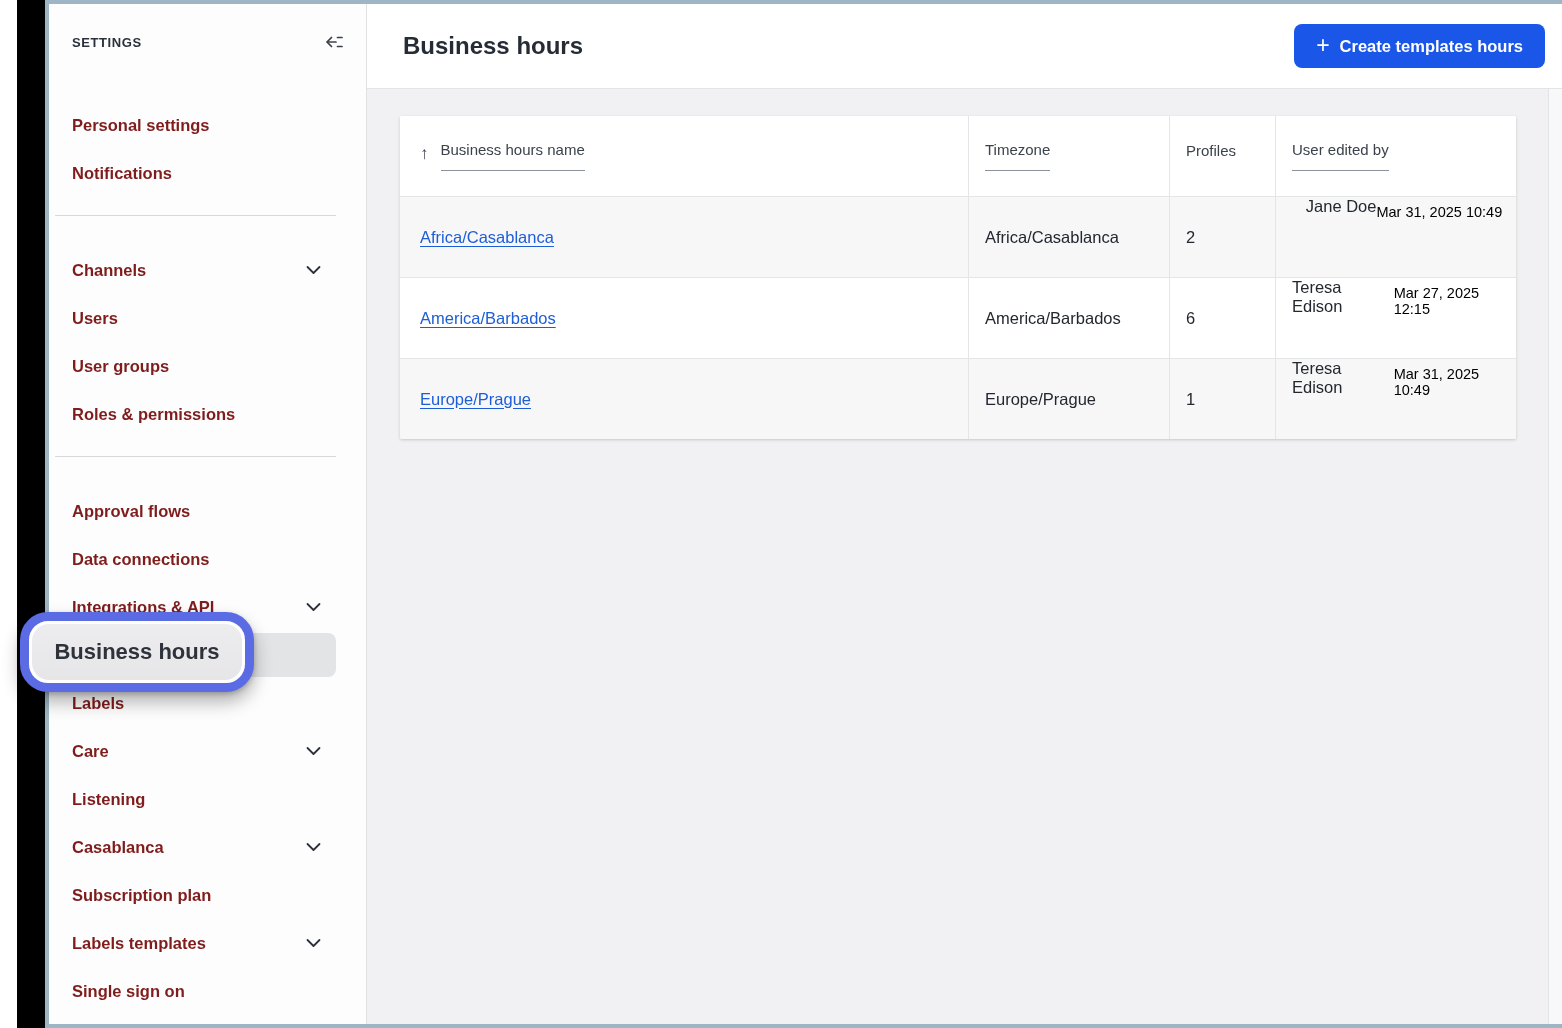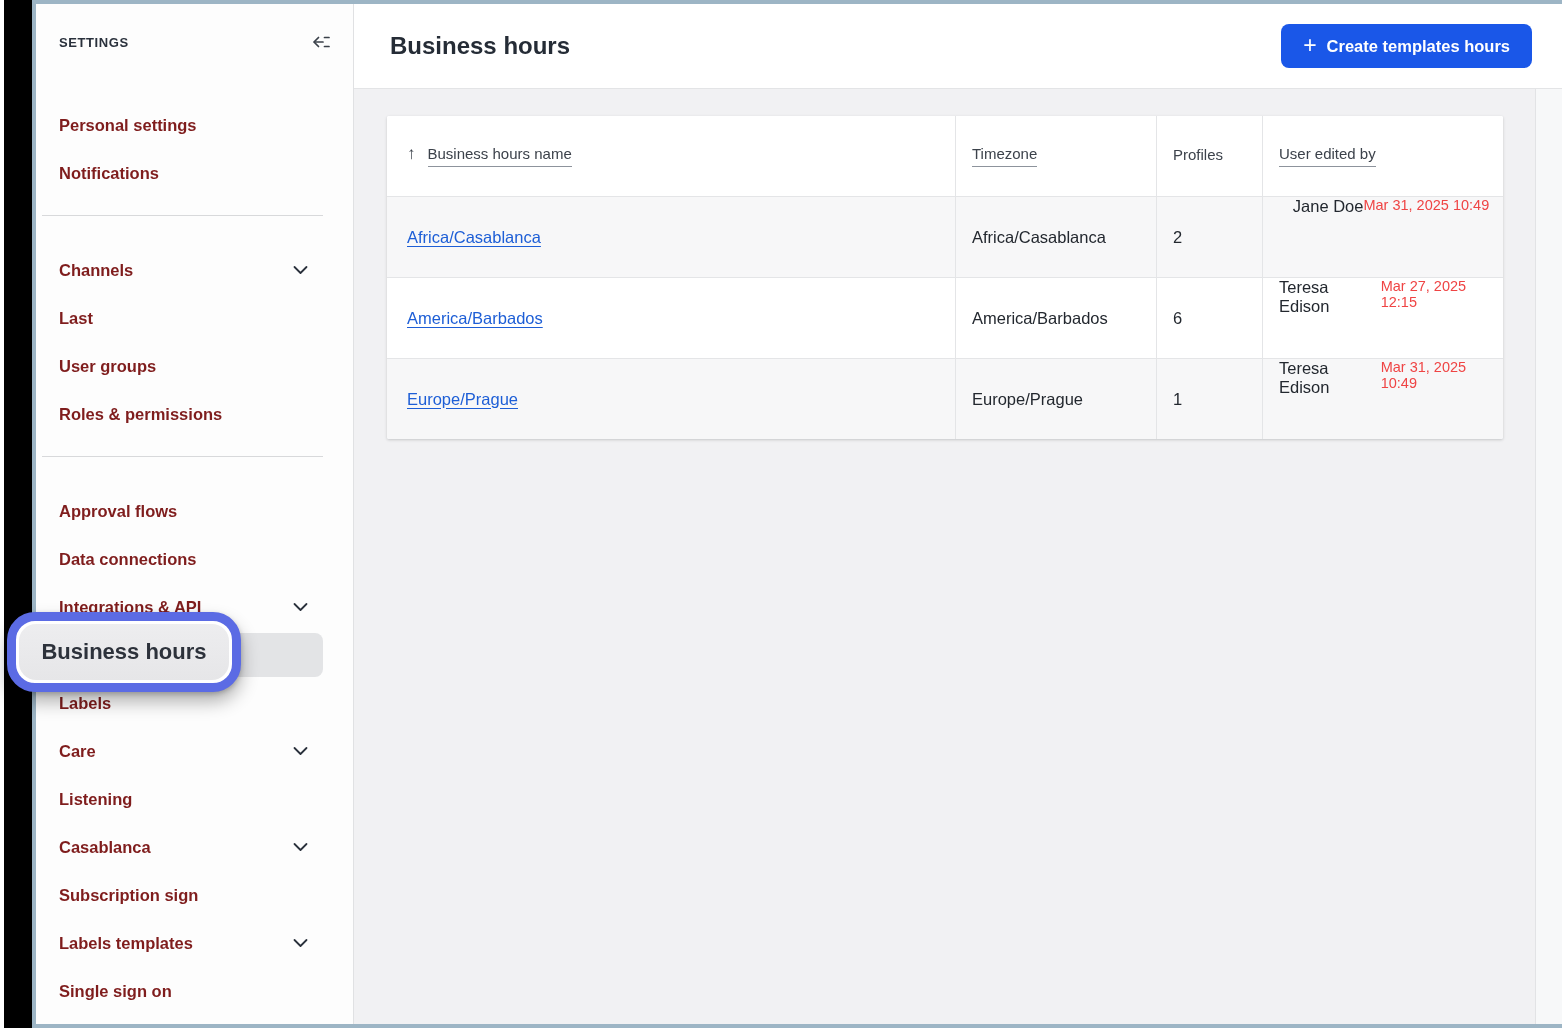--- a/index.html
+++ b/index.html
@@ -4,21 +4,21 @@
 <style>
   * { box-sizing: border-box; margin: 0; padding: 0; }
   html,body { width: 1562px; height: 1028px; }
   body {
     font-family: "Liberation Sans", sans-serif;
     background: #ffffff;
     position: relative;
     overflow: hidden;
   }
   .canvas {
-    position: absolute; left: 4px; top: 0;
+    position: absolute; left: 17px; top: 0;
     width: 1254px; height: 1028px;
     background: #000000;
   }
   
   .frame {
     position: absolute; left: 28px; top: 0;
     width: 1534px; height: 1028px;
     border: 4px solid #9db5c5;
     background: #ffffff;
     display: flex;
@@ -131,29 +131,29 @@
   .t-cell {
     display: flex; align-items: center;
     padding-left: 16px;
     border-right: 1px solid #e4e5e7;
     min-width: 0;
   }
   .t-cell:last-child { border-right: none; }
   .t-cell.first { padding-left: 20px; }
   .head-label {
     font-size: 15px; color: #3c424b; font-weight: 400;
-    padding-bottom: 4px;
+    padding-bottom: 12px;
   }
   .head-label.underlined { border-bottom: 1px solid #8d939c; }
   .sort-arrow { font-size: 17px; color: #3c424b; margin-right: 12px; margin-top: -4px; }
   .cell-link { font-size: 16.5px; color: #1d5ed6; text-decoration: underline; text-underline-offset: 3px; cursor: pointer; }
   .cell-text { font-size: 16.5px; color: #23282f; }
   .edited-cell { flex-direction: row; align-items: flex-start; justify-content: center; }
   .edited-name { font-size: 16.5px; color: #23282f; }
-  .edited-date { font-size: 14.5px; color: #ef4444; }
+  .edited-date { font-size: 14.5px; color: #000000; margin-top: 7px; }
   svg { display: block; }
 </style>
 </head>
 <body>
 
 <div class="canvas">
   <div class="frame">
 
     <aside class="sidebar">
       <div class="sidebar-header">
@@ -179,21 +179,21 @@
           <div class="nav-divider"></div>
           <div class="nav-item">
             <span class="nav-label">Channels</span>
             <span class="chev">
               <svg width="17" height="17" viewBox="0 0 17 17">
                 <polyline points="2.5,5.5 8.5,11.5 14.5,5.5" fill="none" stroke="#2a313c" stroke-width="1.8" stroke-linecap="round" stroke-linejoin="round"></polyline>
               </svg>
             </span>
           </div>
           <div class="nav-item">
-            <span class="nav-label">Last</span>
+            <span class="nav-label">Users</span>
           </div>
           <div class="nav-item">
             <span class="nav-label">User groups</span>
           </div>
           <div class="nav-item">
             <span class="nav-label">Roles &amp; permissions</span>
           </div>
           <div class="nav-divider"></div>
           <div class="nav-item">
             <span class="nav-label">Approval flows</span>
@@ -228,21 +228,21 @@
           </div>
           <div class="nav-item">
             <span class="nav-label">Casablanca</span>
             <span class="chev">
               <svg width="17" height="17" viewBox="0 0 17 17">
                 <polyline points="2.5,5.5 8.5,11.5 14.5,5.5" fill="none" stroke="#2a313c" stroke-width="1.8" stroke-linecap="round" stroke-linejoin="round"></polyline>
               </svg>
             </span>
           </div>
           <div class="nav-item">
-            <span class="nav-label">Subscription sign</span>
+            <span class="nav-label">Subscription plan</span>
           </div>
           <div class="nav-item">
             <span class="nav-label">Labels templates</span>
             <span class="chev">
               <svg width="17" height="17" viewBox="0 0 17 17">
                 <polyline points="2.5,5.5 8.5,11.5 14.5,5.5" fill="none" stroke="#2a313c" stroke-width="1.8" stroke-linecap="round" stroke-linejoin="round"></polyline>
               </svg>
             </span>
           </div>
           <div class="nav-item">

